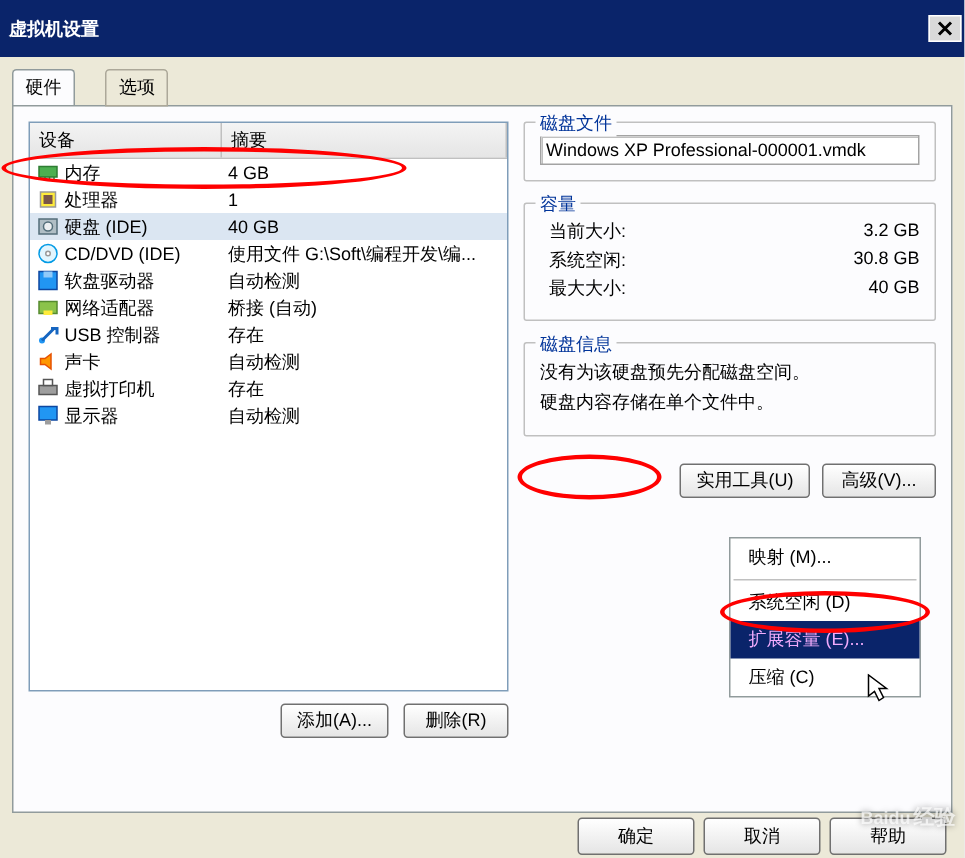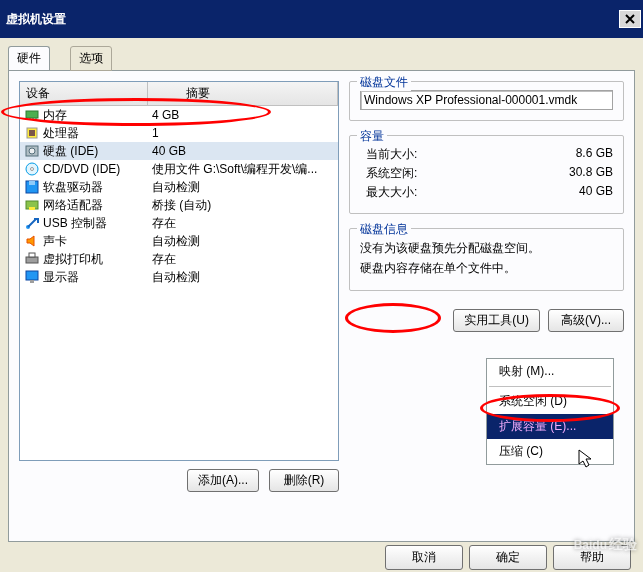--- a/index.html
+++ b/index.html
@@ -14,21 +14,21 @@
 .tabs { margin-bottom:-1px; }
 .tab { display:inline-block; padding:3px 8px; border:1px solid #919b9c; border-bottom:none; background:#fcfcfe; border-radius:3px 3px 0 0; margin-right:17px; position:relative; z-index:2;}
 .tab.inactive { background:#ece9d8; border:1px solid #aca899;}
 
 .tab-panel { border:1px solid #919b9c; background:#fcfcfe; height:472px; padding:10px; display:flex; gap:10px; position:relative; }
 
 .left-col { width:320px; display:flex; flex-direction:column; }
 .right-col { flex:1; display:flex; flex-direction:column; gap:8px; }
 
 .device-list { border:1px solid #7f9db9; background:#fff; height:380px; overflow:hidden; }
-.list-header { display:flex; background: linear-gradient(to bottom,#f4f4f4,#e5e5e5); border-bottom:1px solid #c0c0c0;gap:32px; }
+.list-header { display:flex; background: linear-gradient(to bottom,#f4f4f4,#e5e5e5); border-bottom:1px solid #c0c0c0; }
 .list-header div { padding:3px 6px; border-right:1px solid #c0c0c0; }
 .lh-dev { width:128px; }
 .lh-sum { flex:1; }
 
 .list-body { }
 .row { display:flex; align-items:center; height:18px; }
 .row.selected { background:#dbe6f2; }
 .cell-dev { width:128px; display:flex; align-items:center; gap:3px; padding-left:4px; }
 .cell-sum { flex:1; padding-left:4px; }
 .icn { width:16px; height:14px; display:inline-flex; align-items:center; justify-content:center; }
@@ -219,21 +219,21 @@
       <div class="fieldset">
         <span class="legend">磁盘文件</span>
         <input class="fileinput" readonly="" value="Windows XP Professional-000001.vmdk" style="">
       </div>
 
       <div class="fieldset">
         <span class="legend">容量</span>
         <div id="cap-rows">
             <div class="cap-row">
               <span>当前大小:</span>
-              <span>8.6 GB</span>
+              <span>3.2 GB</span>
             </div>
             <div class="cap-row">
               <span>系统空闲:</span>
               <span>30.8 GB</span>
             </div>
             <div class="cap-row">
               <span>最大大小:</span>
               <span>40 GB</span>
             </div>
           </div>
@@ -260,22 +260,22 @@
       <div class="menu-item">压缩 (C)</div>
     </div>
     <div class="circle-red" style="right:14px; top:323px; width:140px; height:28px;"></div>
     <svg class="cursor-arrow" width="16" height="20">
         <path d="M1 1 L1 15 L5 12 L8 18 L11 16 L8 10 L13 10 Z" fill="#fff" stroke="#000" stroke-width="1"></path>
       </svg>
 
   </div>
 
   <div class="bottom-btns">
+    <div class="btn bottom">确定</div>
     <div class="btn bottom">取消</div>
-    <div class="btn bottom">确定</div>
     <div class="btn bottom">帮助</div>
   </div>
 
 </div>
 
 <div class="watermark">
   <span class="main">Baidu</span>
   <span class="sub">经验</span>
 </div>
 

